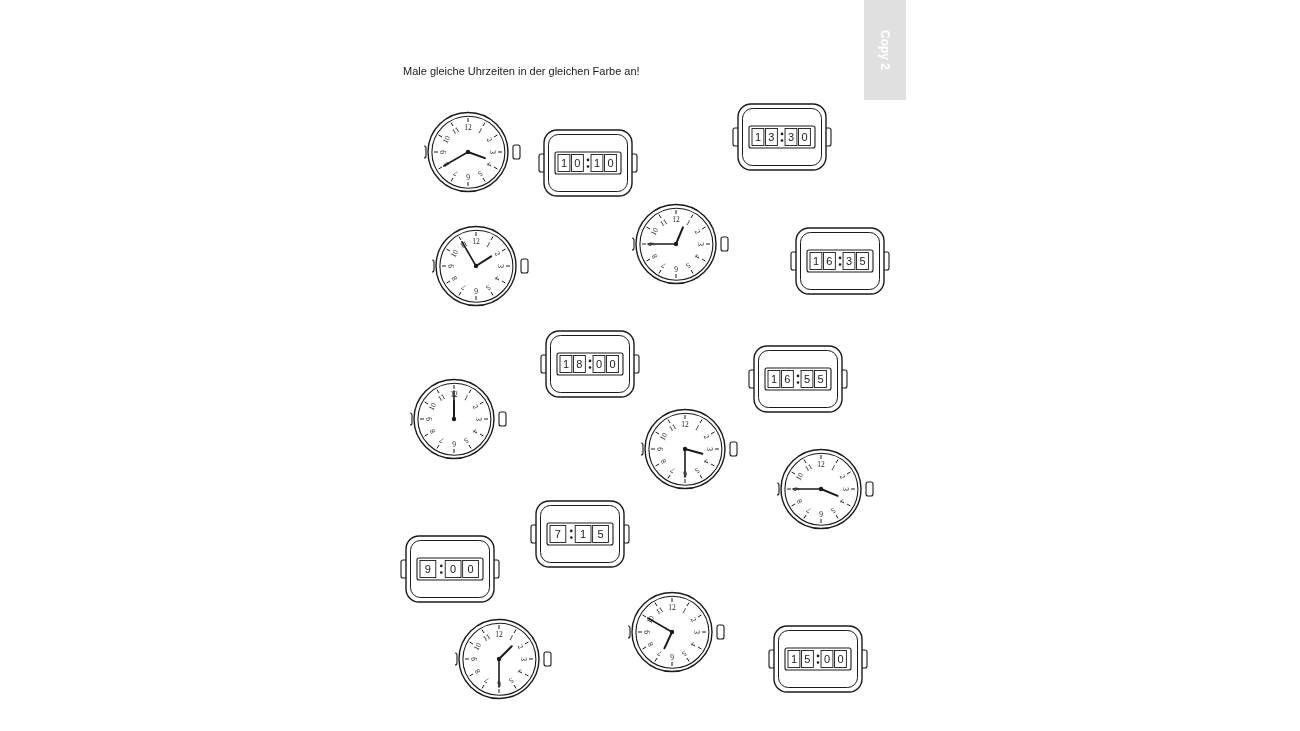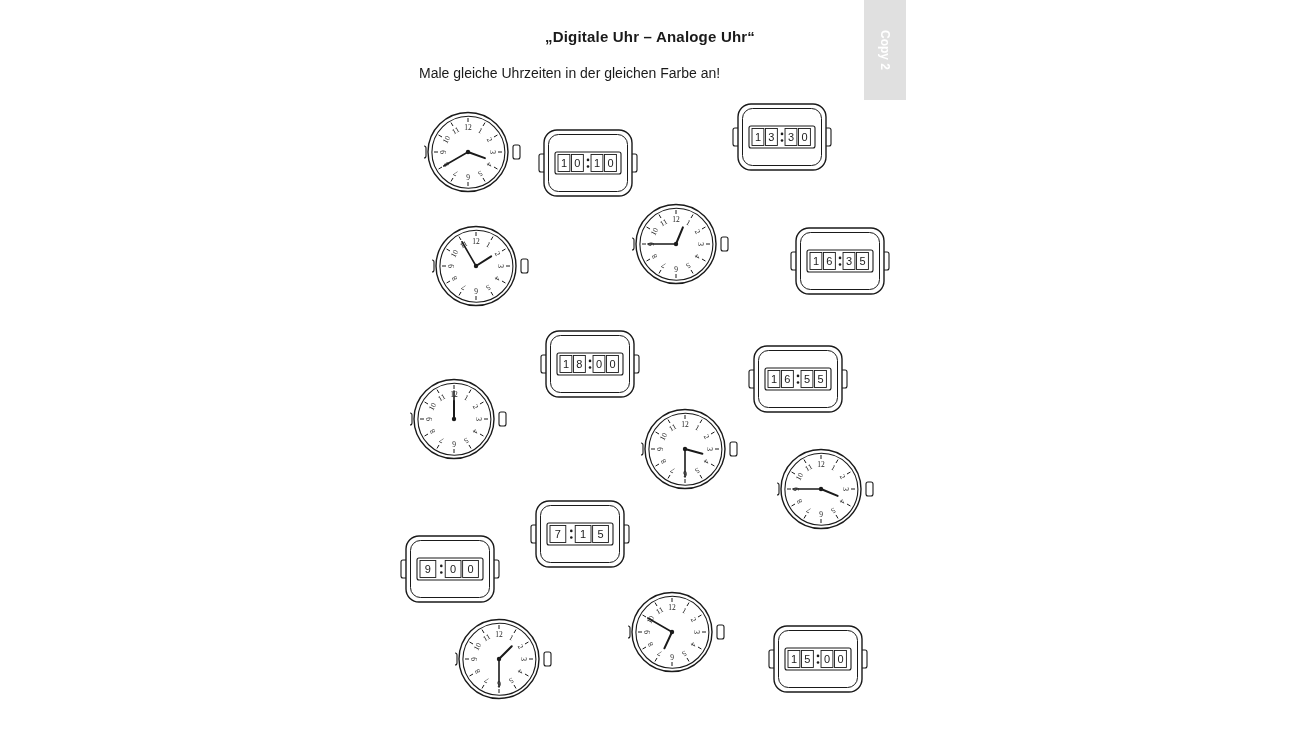--- a/index.html
+++ b/index.html
@@ -29,23 +29,22 @@
     text-align: center;
     font-size: 15px;
     font-weight: bold;
     color: #1a1a1a;
     letter-spacing: 0.2px;
   }
   .instruction {
     position: absolute;
     left: 403px;
     top: 65px;
-    font-size: 14px;
+    font-size: 11px;
     color: #1a1a1a;
-    margin-left: 16px;
   }
   .copy-tab {
     position: absolute;
     left: 864px;
     top: 0;
     width: 42px;
     height: 100px;
     background: #e0e0e0;
   }
   .copy-tab span {
@@ -65,21 +64,20 @@
   .digital {
     position: absolute;
   }
   .digital svg { display: block; }
 </style>
 </head>
 <body>
 
 <div class="sheet">
 
-  <div class="title">„Digitale Uhr – Analoge Uhr“</div>
   <div class="instruction">Male gleiche Uhrzeiten in der gleichen Farbe an!</div>
 
   <div class="copy-tab">
     <span>Copy 2</span>
   </div>
 
   <div id="clock-layer">
       <div class="clock" title="3:40" style="left: 424px; top: 108px;">
         <svg width="104" height="88" viewBox="0 0 104 88">
           <rect x="89" y="37" width="7" height="14" rx="2" fill="none" stroke="#1a1a1a" stroke-width="1.1"></rect>

